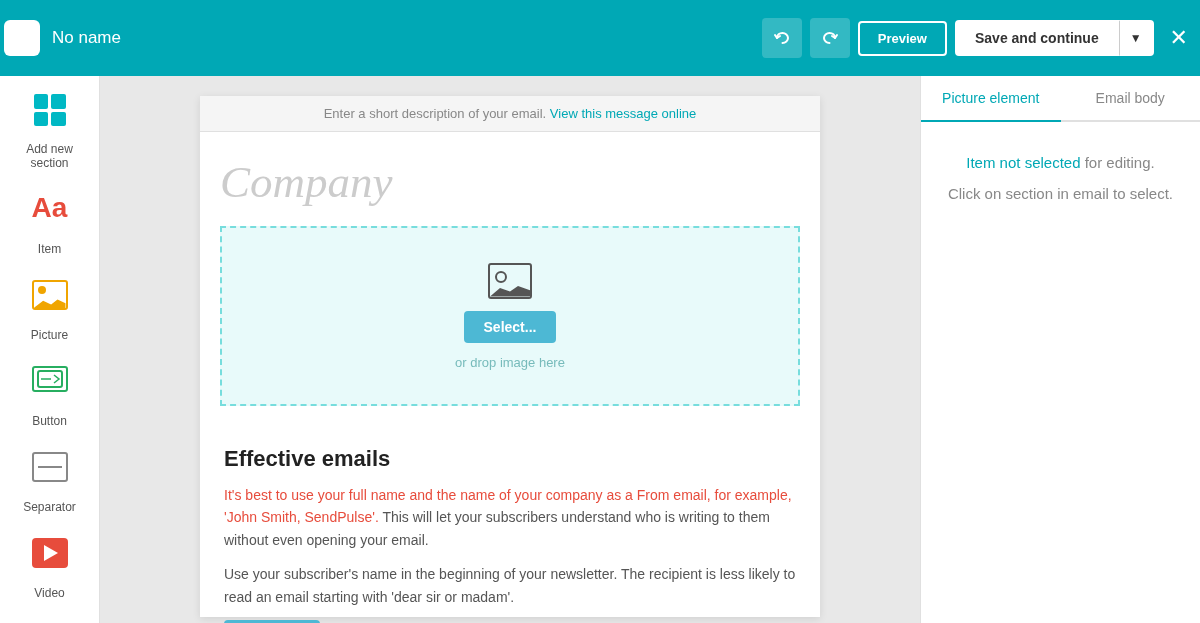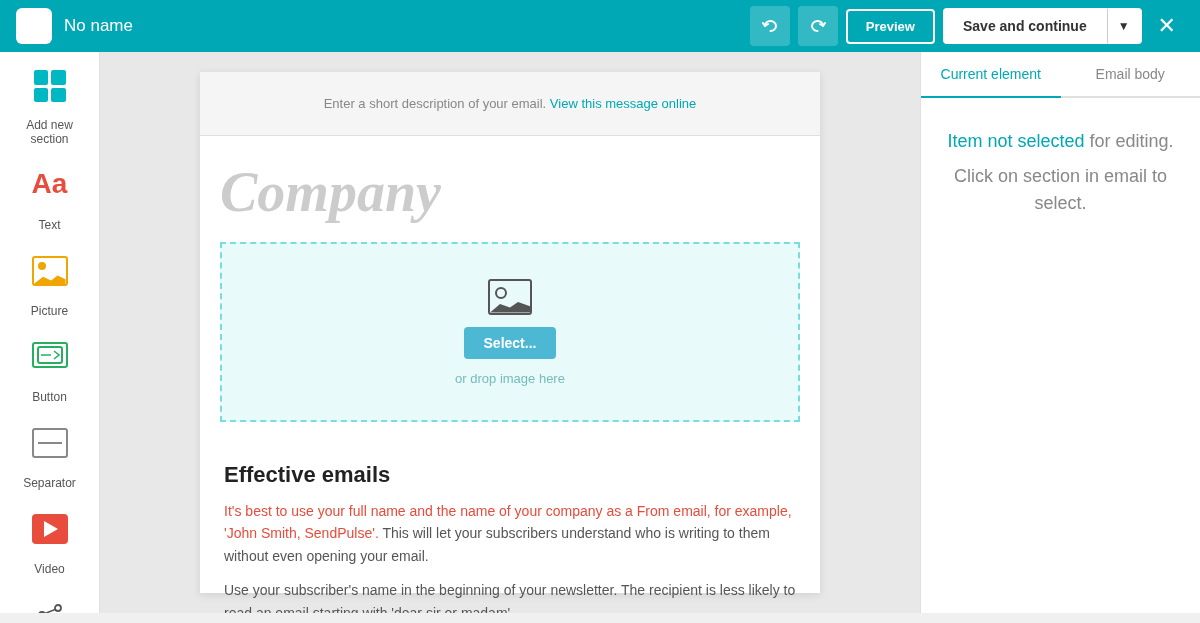--- a/index.html
+++ b/index.html
@@ -1,24 +1,24 @@
 <!DOCTYPE html>
 <html><head>
   <meta charset="utf-8">
   <style>
     * { box-sizing: border-box; margin: 0; padding: 0; }
     body { font-family: Arial, sans-serif; width: 1200px; height: 623px; overflow: hidden; background: #f0f0f0; }
 
     
     .topnav {
       background: #00a8b5;
-      height: 52px;
+      height: 76px;
       display: flex;
       align-items: center;
-      padding: 0 16px;
+      padding: 0 4px;
       gap: 12px;
     }
     .topnav-logo {
       background: white;
       color: #00a8b5;
       width: 36px; height: 36px;
       border-radius: 6px;
       display: flex; align-items: center; justify-content: center;
       font-weight: bold; font-size: 18px;
     }
@@ -210,37 +210,36 @@
       align-items: center;
     }
     .email-canvas {
       background: white;
       width: 620px;
       min-height: 500px;
       box-shadow: 0 2px 8px rgba(0,0,0,0.1);
     }
     .email-header-bar {
       background: #f5f5f5;
-      padding: 24px 20px;
+      padding: 10px 20px;
       text-align: center;
       font-size: 13px;
       color: #888;
       border-bottom: 1px solid #e0e0e0;
     }
     .email-header-bar a { color: #00a8b5; text-decoration: none; }
     .company-logo-area {
       padding: 24px 20px 18px;
       display: flex; align-items: center; justify-content: flex-start;
     }
     .company-logo-text {
       font-family: Georgia, serif;
-      font-size: 56px;
+      font-size: 45px;
       color: #ccc;
       font-style: italic;
-      font-weight: bold;
     }
     
     .image-drop-zone {
       margin: 0 20px 0;
       border: 2px dashed #7dd;
       background: #e8fafa;
       min-height: 180px;
       display: flex;
       flex-direction: column;
       align-items: center;
@@ -338,21 +337,21 @@
       margin-bottom: -2px;
     }
     .right-panel-body {
       padding: 30px 20px;
       display: flex;
       flex-direction: column;
       align-items: center;
       gap: 8px;
     }
     .right-panel-body .msg {
-      font-size: 18px;
+      font-size: 15px;
       color: #888;
       text-align: center;
       line-height: 1.5;
     }
 
     
     ::-webkit-scrollbar { width: 6px; }
     ::-webkit-scrollbar-track { background: #f0f0f0; }
     ::-webkit-scrollbar-thumb { background: #ccc; border-radius: 3px; }
   </style>
@@ -403,21 +402,21 @@
             <div></div>
         </div>
       </div>
       <span class="label">Add new section</span>
     </div>
 
     <div class="sidebar-item">
       <div class="icon-box">
         <span class="icon-text">Aa</span>
       </div>
-      <span class="label">Text</span>
+      <span class="label">Item</span>
     </div>
 
     <div class="sidebar-item">
       <div class="icon-box">
         <div class="icon-picture"></div>
       </div>
       <span class="label">Picture</span>
     </div>
 
     <div class="sidebar-item">
@@ -494,21 +493,21 @@
         </p>
         <p>Use your subscriber's name in the beginning of your newsletter. The recipient is less likely to read an email starting with 'dear sir or madam'.</p>
         <button class="btn-email-action">Button</button>
       </div>
 
     </div>
   </div>
 
   <div class="right-panel">
     <div class="right-tabs">
-      <div class="right-tab active">Current element</div>
+      <div class="right-tab active">Picture element</div>
       <div class="right-tab">Email body</div>
     </div>
     <div class="right-panel-body">
       <p class="msg">
         <span style="color:#00a8b5;">Item not selected</span><span> for editing.</span>
       </p>
       <p class="msg">Click on section in email to select.</p>
     </div>
   </div>
 

